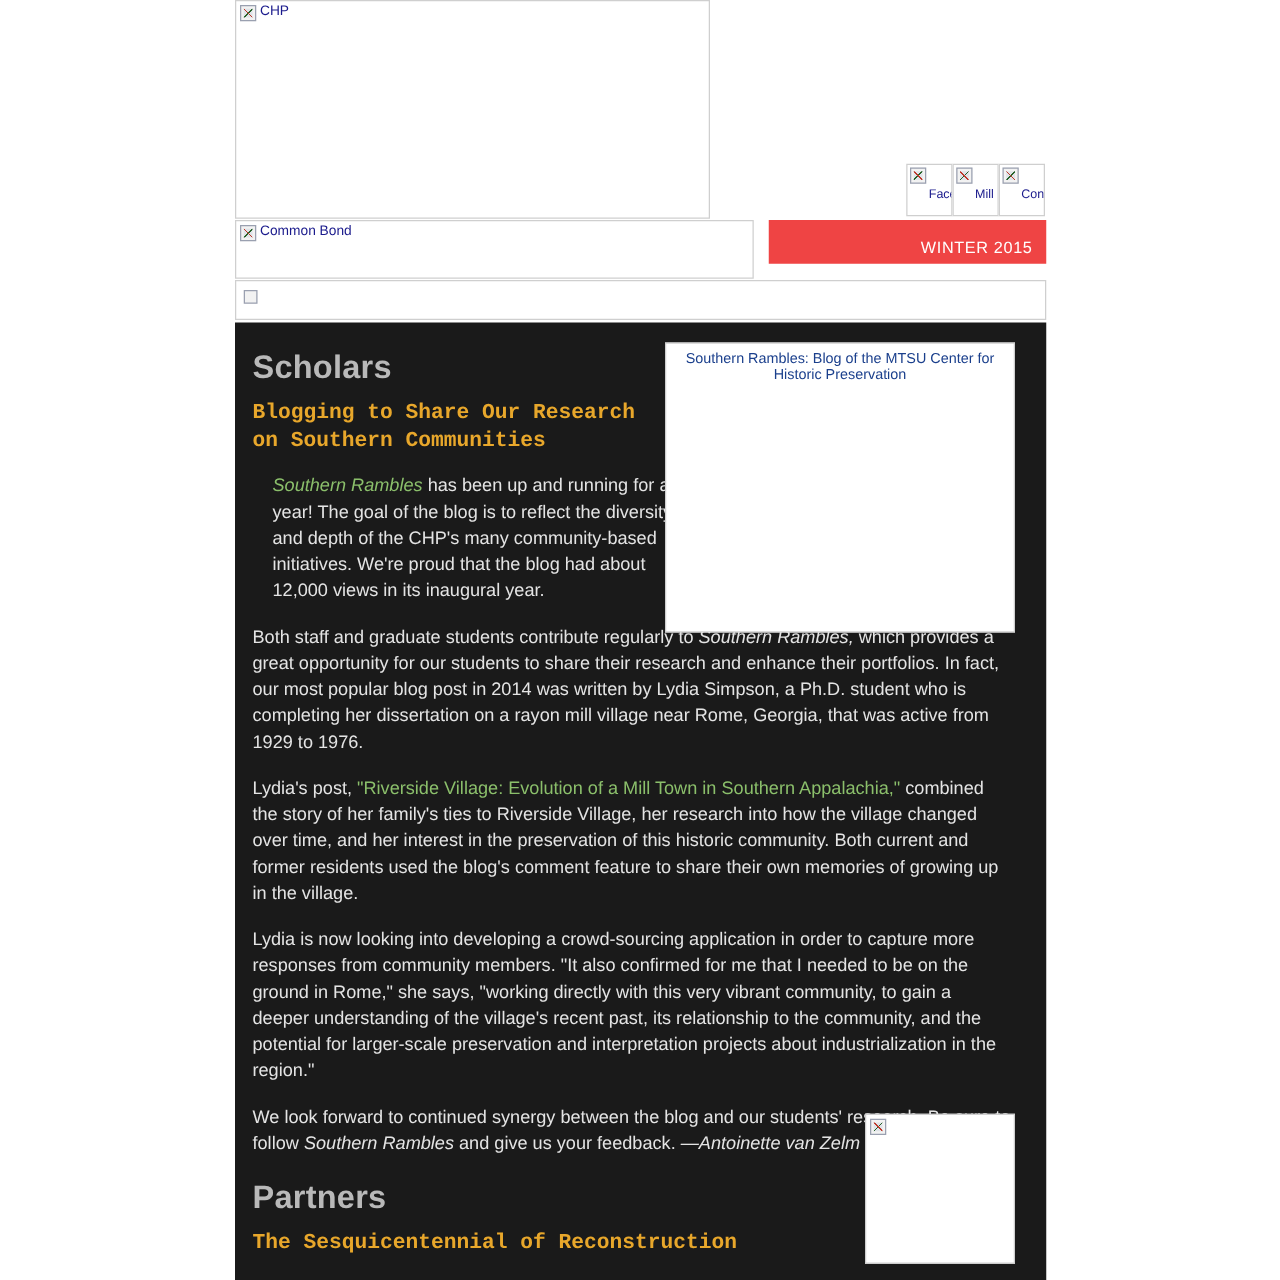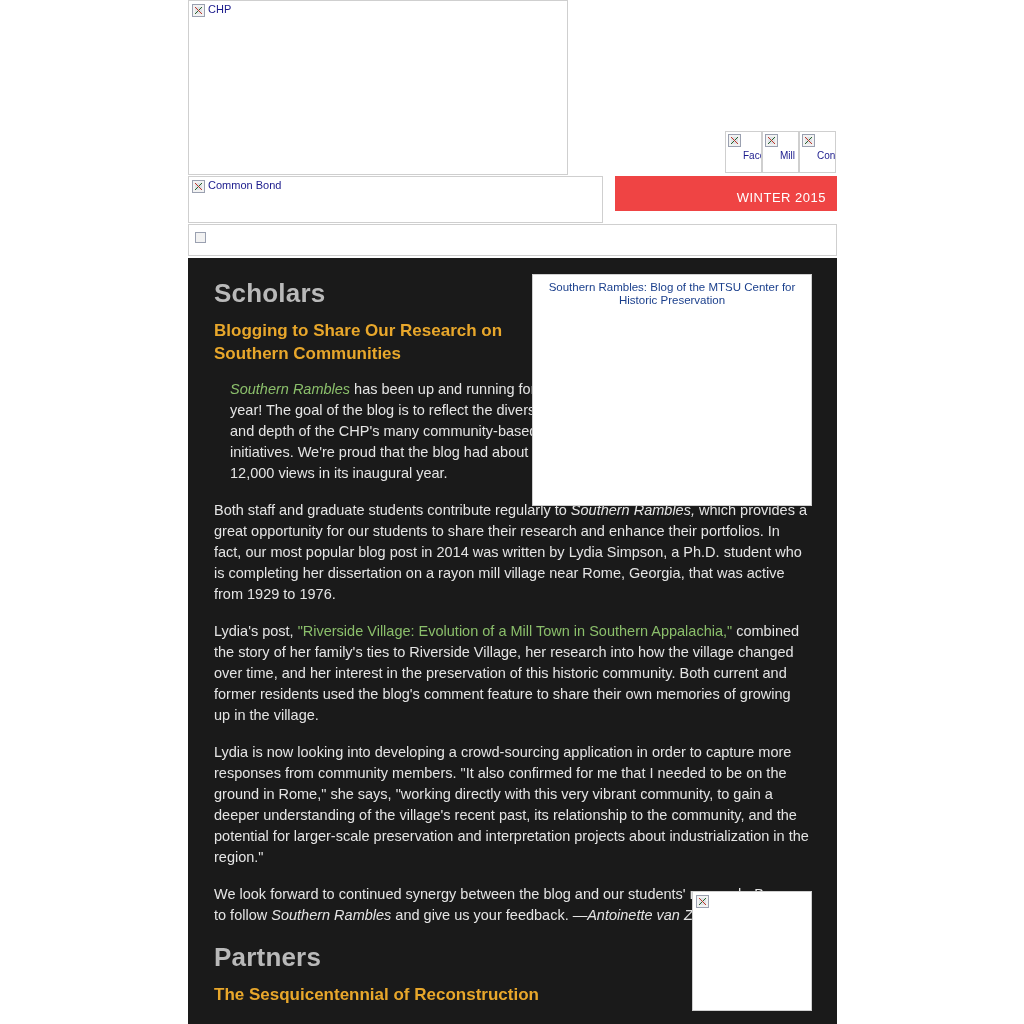--- a/index.html
+++ b/index.html
@@ -132,38 +132,39 @@
   
   .content {
     position: absolute;
     left: 188px;
     top: 258px;
     width: 649px;
     height: 766px;
     background: #1a1a1a;
     color: #e8e8e8;
     box-sizing: border-box;
-    padding: 14px 27px 0 26px;
+    padding: 14px 27px 0 14px;
     overflow: hidden;
   }
 
   .section-head {
     font-size: 26px;
     font-weight: bold;
     color: #b9b9b9;
     margin: 6px 0 10px 0;
     letter-spacing: 0.2px;
   }
   .sub-head {
     font-size: 17px;
     font-weight: bold;
     color: #e8a72b;
     line-height: 23px;
     margin: 0 0 14px 0;
     max-width: 320px;
+    font-family: Liberation Mono, monospace;
   }
   .sub-head.wide { max-width: 520px; }
 
   .body-col {
     width: 323px;
     font-size: 14.5px;
     line-height: 21px;
     color: #e4e4e4;
     margin-left: 16px;
   }

